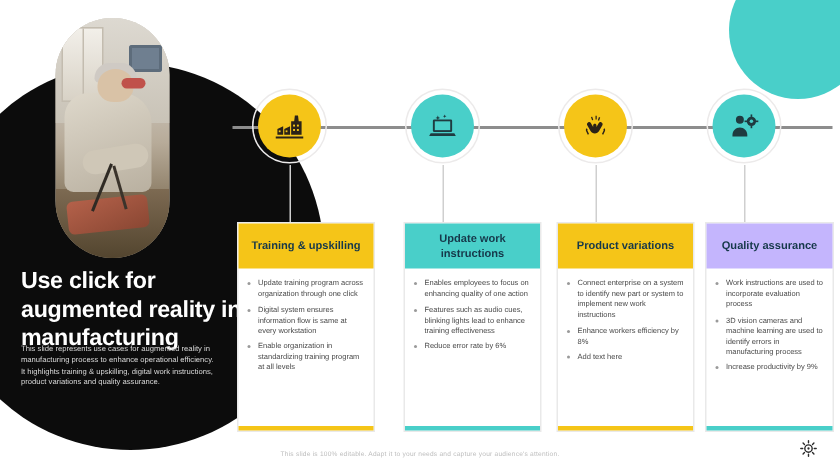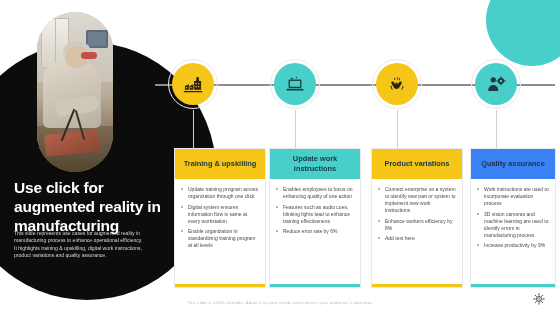--- a/index.html
+++ b/index.html
@@ -87,21 +87,21 @@
   .stem.s1{left:193px;top:110px;height:38px;}
   .stem.s2{left:295px;top:110px;height:38px;}
   .stem.s3{left:397px;top:110px;height:38px;}
   .stem.s4{left:496px;top:110px;height:38px;}
 
   
   .card{
     position:absolute;top:148px;width:92px;height:140px;background:#ffffff;
     border:1px solid #e9e9e9;box-sizing:border-box;display:flex;flex-direction:column;
   }
-  .card.c1{left:174px;}
+  .card.c1{left:158px;}
   .card.c2{left:269px;}
   .card.c3{left:371px;}
   .card.c4{left:470px;width:86px;}
   .card .head{
     height:30px;display:flex;align-items:center;justify-content:center;text-align:center;
     color:#16384a;font-size:7.4px;font-weight:700;line-height:10px;padding:0 6px;box-sizing:border-box;
   }
   .card .body{flex:1;padding:7px 6px 4px 6px;box-sizing:border-box;}
   .card .body ul{margin:0;padding:0;list-style:none;}
   .card .body li{
@@ -253,21 +253,21 @@
       <ul>
         <li>Connect enterprise on a system to identify new part or system to implement new work instructions</li>
         <li>Enhance workers efficiency by 8%</li>
         <li>Add text here</li>
       </ul>
     </div>
     <div class="foot" style="background:#f5c518"></div>
   </div>
 
   <div class="card c4">
-    <div class="head" style="background:#3b82f6">Quality assurance</div>
+    <div class="head" style="background:#c4b5fd">Quality assurance</div>
     <div class="body">
       <ul>
         <li>Work instructions are used to incorporate evaluation process</li>
         <li>3D vision cameras and machine learning are used to identify errors in manufacturing process</li>
         <li>Increase productivity by 9%</li>
       </ul>
     </div>
     <div class="foot" style="background:#49cfc9"></div>
   </div>
 

